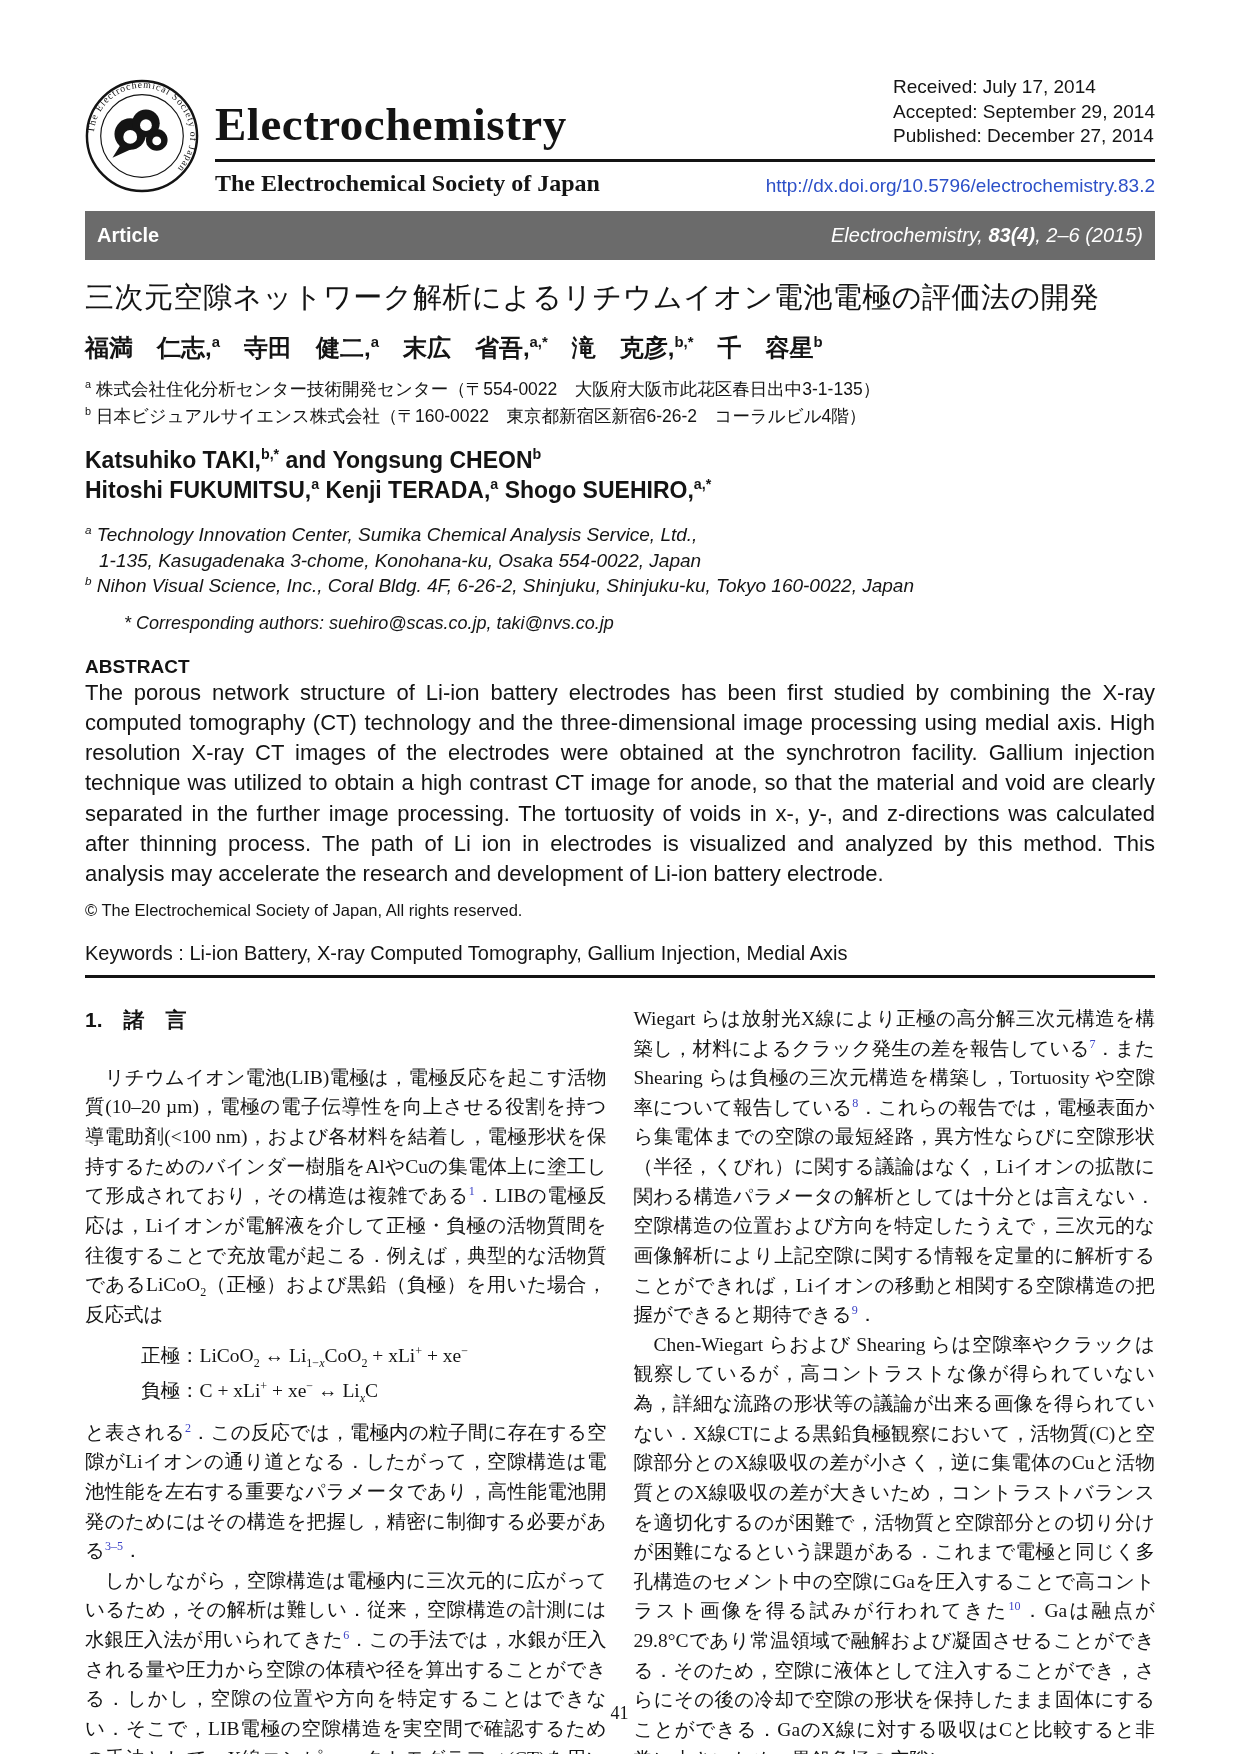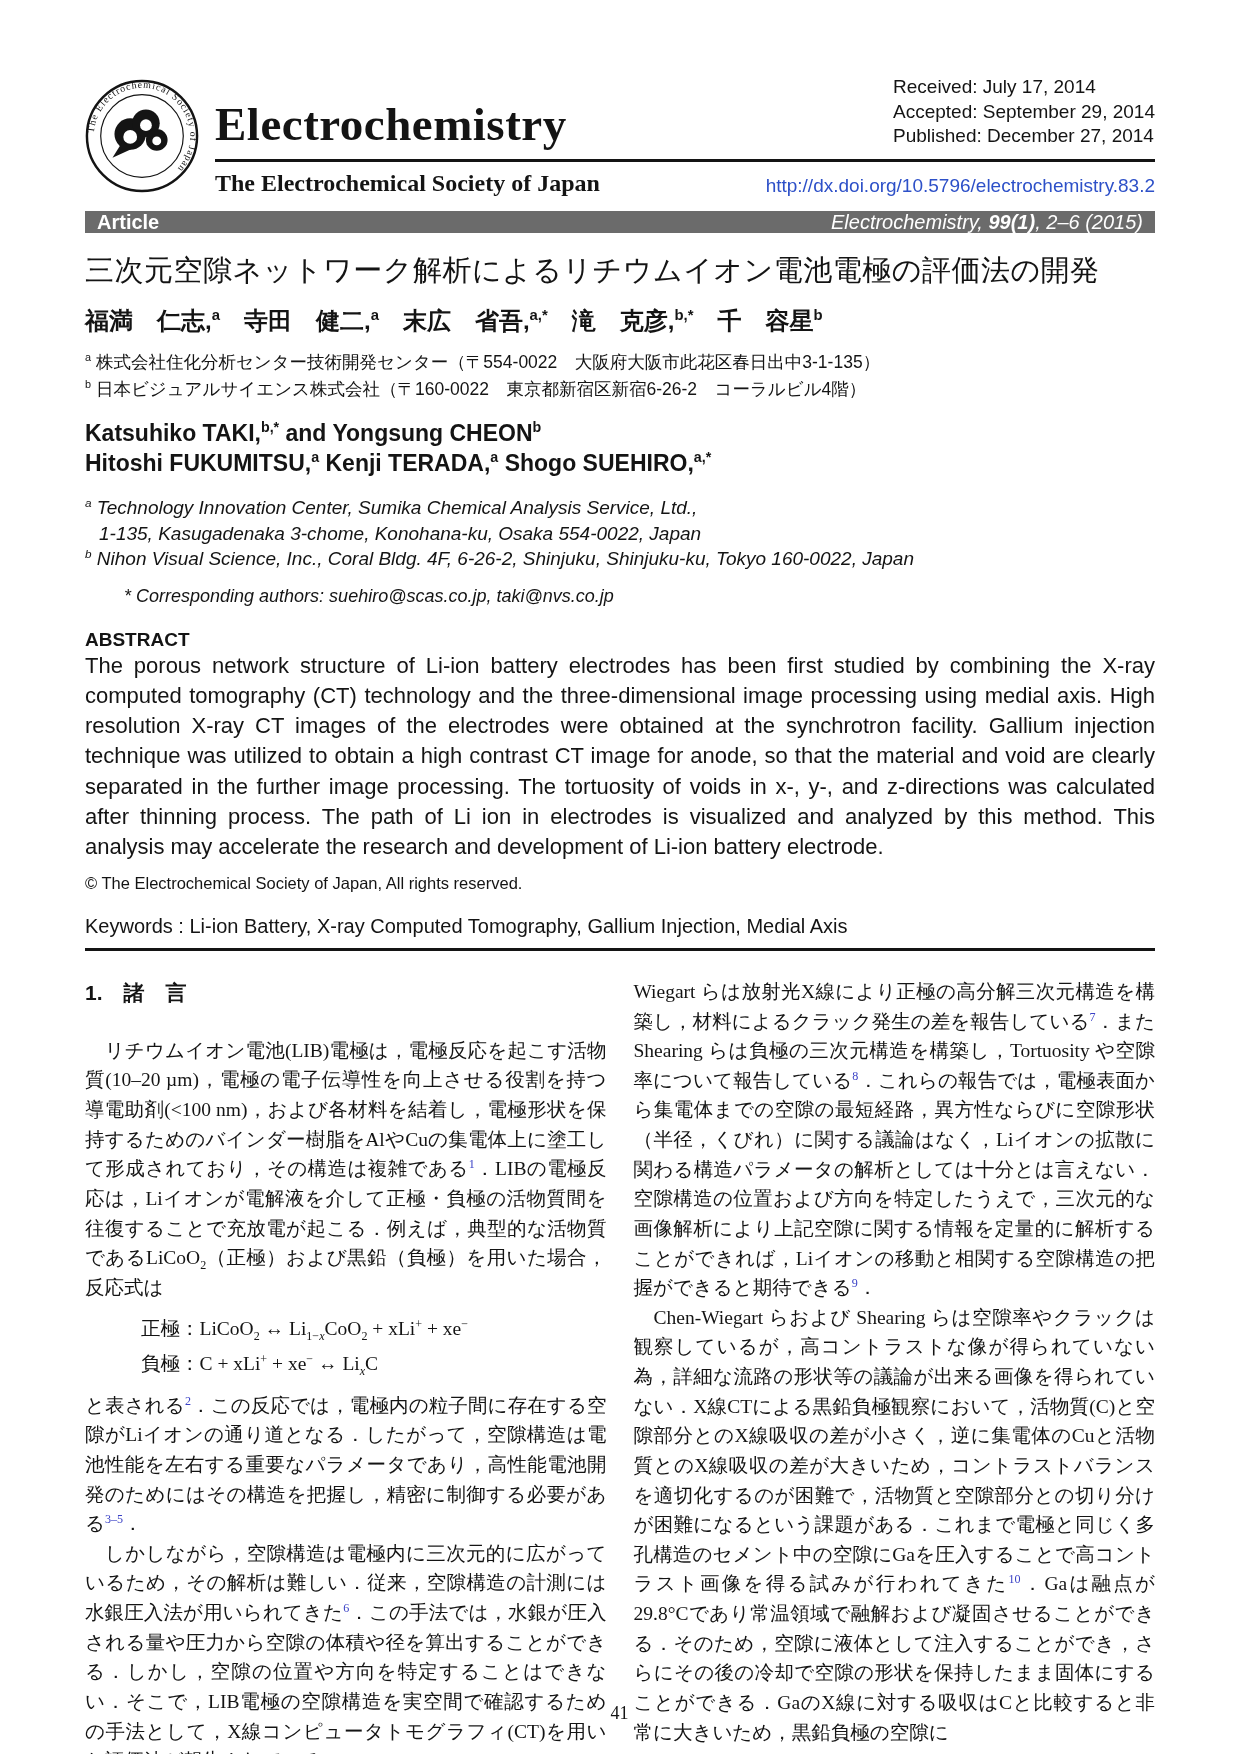--- a/index.html
+++ b/index.html
@@ -33,21 +33,21 @@
   }
   .society-name {
     font-family: "Liberation Serif", serif; font-weight: bold; font-size: 24px;
   }
   .doi-link { color: #2d50c8; font-size: 19px; text-decoration: none; }
 
   
   .banner {
     margin-top: 14px; background: #6b6b6b; color: #ffffff;
     display: flex; justify-content: space-between; align-items: center;
-    height: 22px; padding: 0 12px; font-size: 20px;
+    height: 49px; padding: 0 12px; font-size: 20px;
   }
   .banner-left { font-weight: bold; }
   .banner-right { font-style: italic; }
   .banner-right b { font-style: italic; }
 
   
   .jp-title { margin-top: 18px; font-weight: normal; font-size: 29px; letter-spacing: 0.5px; }
   .jp-authors { margin-top: 14px; font-weight: bold; font-size: 24px; }
   .jp-affils { margin-top: 12px; font-size: 17.5px; line-height: 1.55; }
   .en-title { margin-top: 22px; font-weight: bold; font-size: 28px; line-height: 1.28; }
@@ -117,21 +117,21 @@
         </div>
       </div>
       <div class="header-bottom">
         <div class="society-name">The Electrochemical Society of Japan</div>
         <a href="#" class="doi-link">http://dx.doi.org/10.5796/electrochemistry.83.2</a>
       </div>
     </div>
 
     <div class="banner">
       <div class="banner-left">Article</div>
-      <div class="banner-right"><span>Electrochemistry, </span><b>99(1)</b><span>, 2–6 (2015)</span></div>
+      <div class="banner-right"><span>Electrochemistry, </span><b>83(4)</b><span>, 2–6 (2015)</span></div>
     </div>
 
     <div class="jp-title">三次元空隙ネットワーク解析によるリチウムイオン電池電極の評価法の開発</div>
     <div class="jp-authors">福満　仁志,<sup>a</sup>　寺田　健二,<sup>a</sup>　末広　省吾,<sup>a,*</sup>　滝　克彦,<sup>b,*</sup>　千　容星<sup>b</sup></div>
     <div class="jp-affils">
       <div><sup>a</sup> 株式会社住化分析センター技術開発センター（〒554-0022　大阪府大阪市此花区春日出中3-1-135）</div>
       <div><sup>b</sup> 日本ビジュアルサイエンス株式会社（〒160-0022　東京都新宿区新宿6-26-2　コーラルビル4階）</div>
     </div>
 
     <div class="en-authors">

